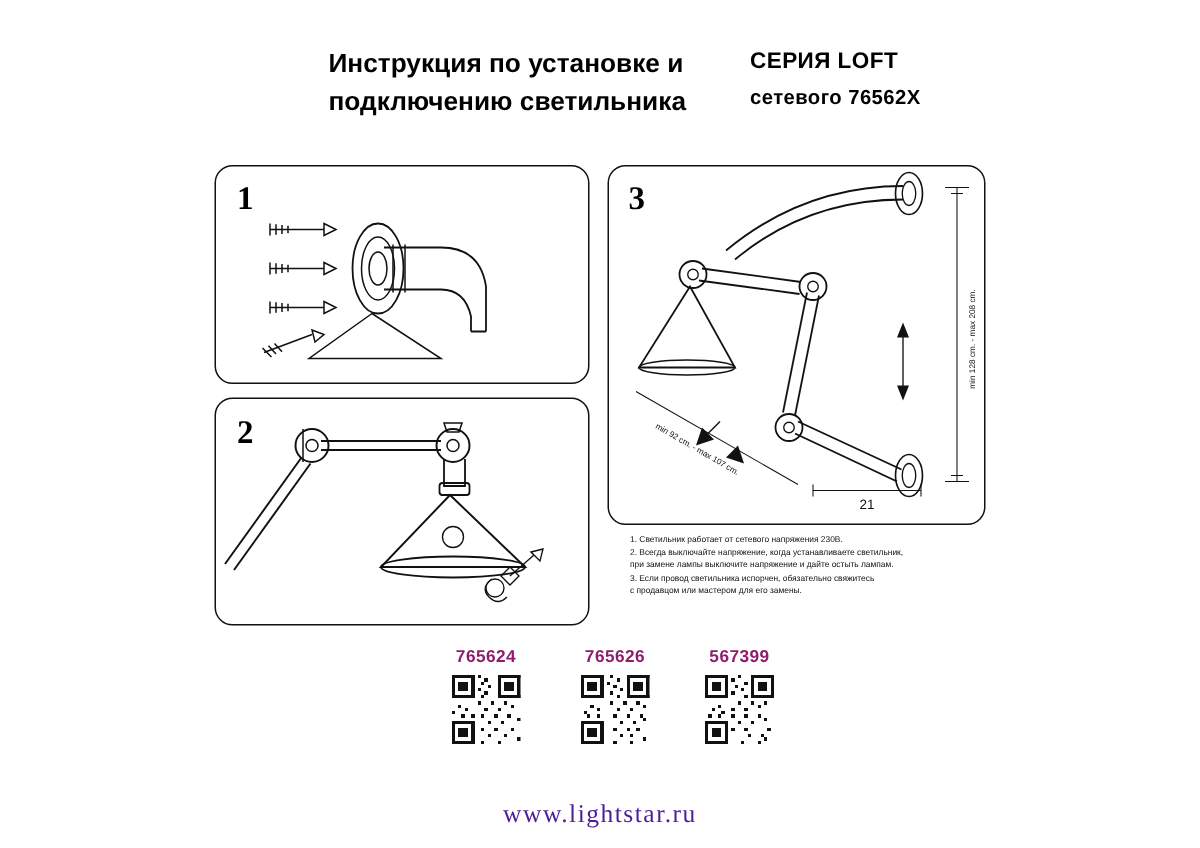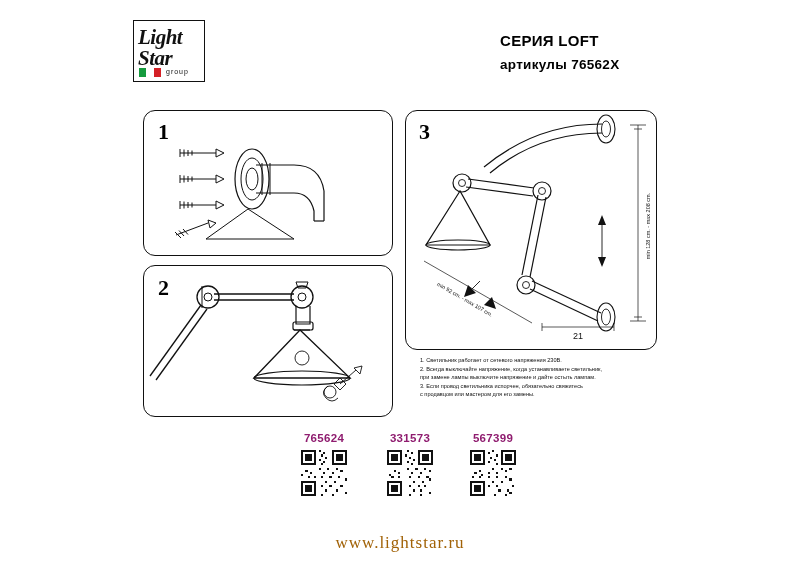--- a/index.html
+++ b/index.html
@@ -164,44 +164,35 @@
   
   .footer {
     position: absolute;
     left: 0;
     top: 533px;
     width: 800px;
     text-align: center;
     font-family: "Liberation Serif", serif;
     font-size: 17px;
     letter-spacing: 1px;
-    color: #a16207;
+    color: #4c1d95;
   }
 
   svg { display: block; }
   .ln { stroke: #111; fill: none; }
 </style>
 </head>
 <body>
 
 <div class="page">
 
-  <div class="logo-box">
-    <span class="logo-light">Light</span>
-    <span class="logo-star">Star</span>
-    <span class="logo-flag">
-      <i class="flag-g"></i>
-        <i class="flag-w"></i>
-        <i class="flag-r"></i>
-    </span>
-    <span class="logo-group">group</span>
-  </div>
-
+
+  <div class="title-main">Инструкция по установке и подключению светильника</div>
   <div class="title-right-1">СЕРИЯ LOFT</div>
-  <div class="title-right-2">артикулы 76562X</div>
+  <div class="title-right-2">сетевого 76562X</div>
 
   <div class="panel" id="panel-1">
     <svg width="248" height="144" viewBox="0 0 248 144">
 
       <ellipse cx="108" cy="68" rx="17" ry="30" class="ln" stroke-width="1.2" fill="#fff"></ellipse>
       <ellipse cx="108" cy="68" rx="11" ry="21" class="ln" stroke-width="1"></ellipse>
       <ellipse cx="108" cy="68" rx="6" ry="11" class="ln" stroke-width="1"></ellipse>
 
       <path d="M112 54 L150 54 Q176 54 180 80 L180 110" class="ln" stroke-width="1.2"></path>
       <path d="M112 82 L150 82 Q166 82 170 100 L170 110" class="ln" stroke-width="1.2"></path>
@@ -403,21 +394,21 @@
           <rect x="16" y="18" width="1" height="1"></rect>
         <rect x="11" y="18" width="1" height="1"></rect>
           <rect x="20" y="19" width="1" height="1"></rect>
         <rect x="14" y="20" width="1" height="1"></rect>
           <rect x="9" y="20" width="1" height="1"></rect>
       </g>
     </svg>
   </div>
 
   <div class="code-item" id="code-1">
-    <div class="code-label">331573</div>
+    <div class="code-label">765626</div>
     <svg class="qr" viewBox="0 0 21 21" shape-rendering="crispEdges">
       <rect width="21" height="21" fill="#fff"></rect>
       <g fill="#111">
         <rect x="0" y="0" width="7" height="1"></rect>
           <rect x="0" y="6" width="7" height="1"></rect>
         <rect x="0" y="0" width="1" height="7"></rect>
           <rect x="6" y="0" width="1" height="7"></rect>
         <rect x="2" y="2" width="3" height="3"></rect>
         <rect x="14" y="0" width="7" height="1"></rect>
           <rect x="14" y="6" width="7" height="1"></rect>

